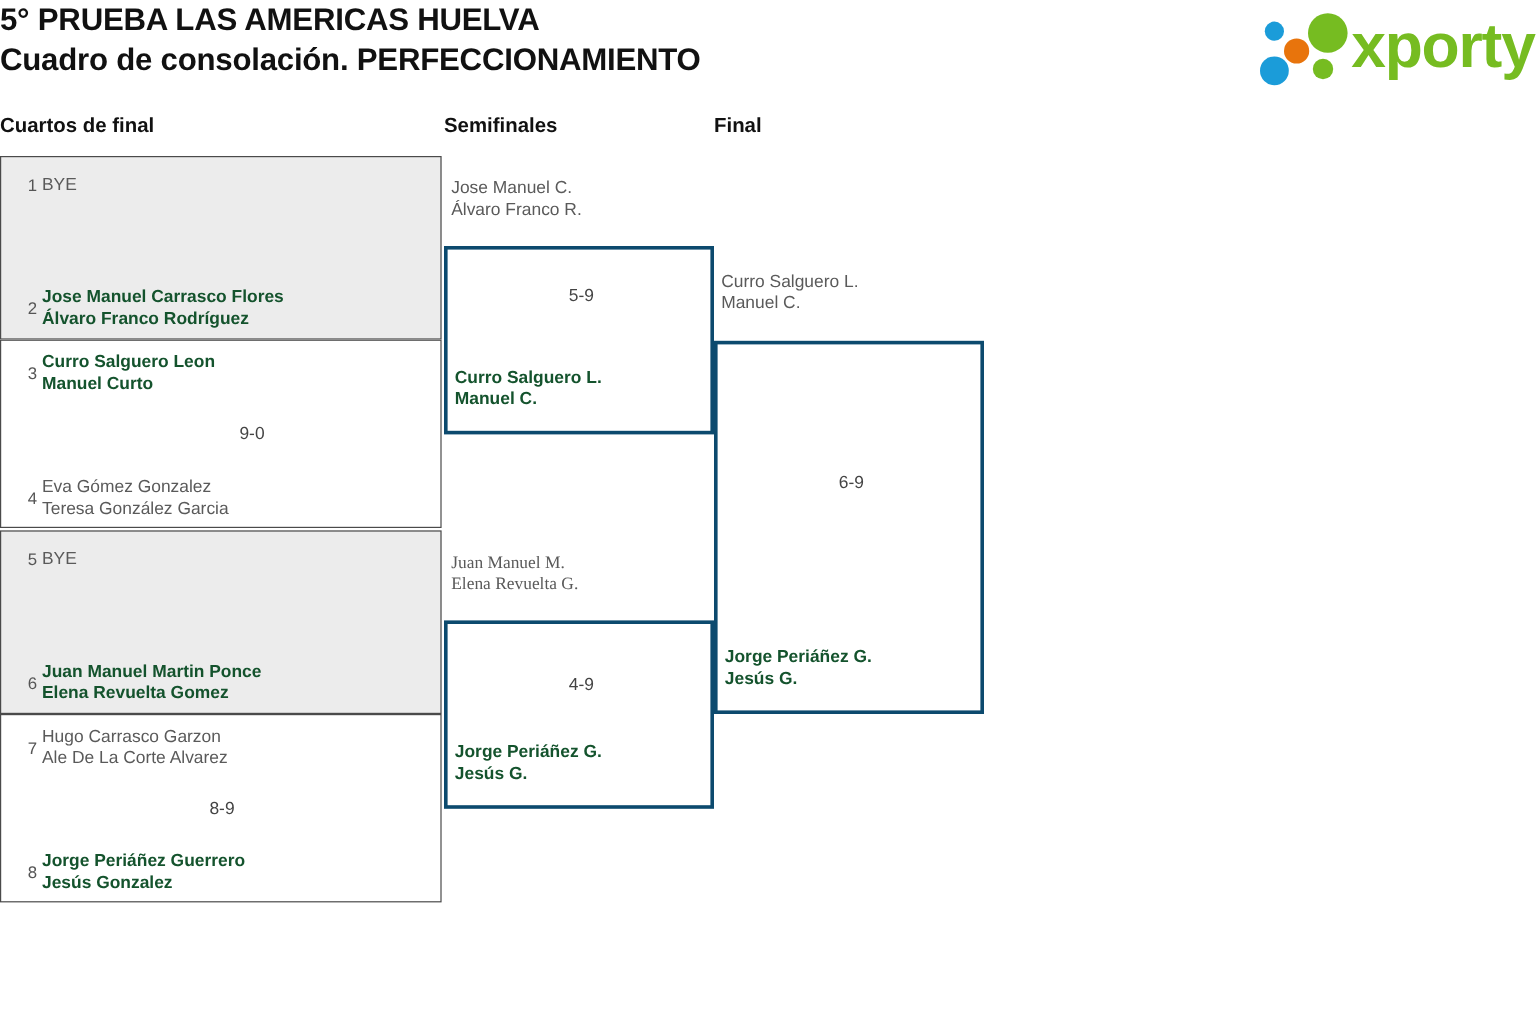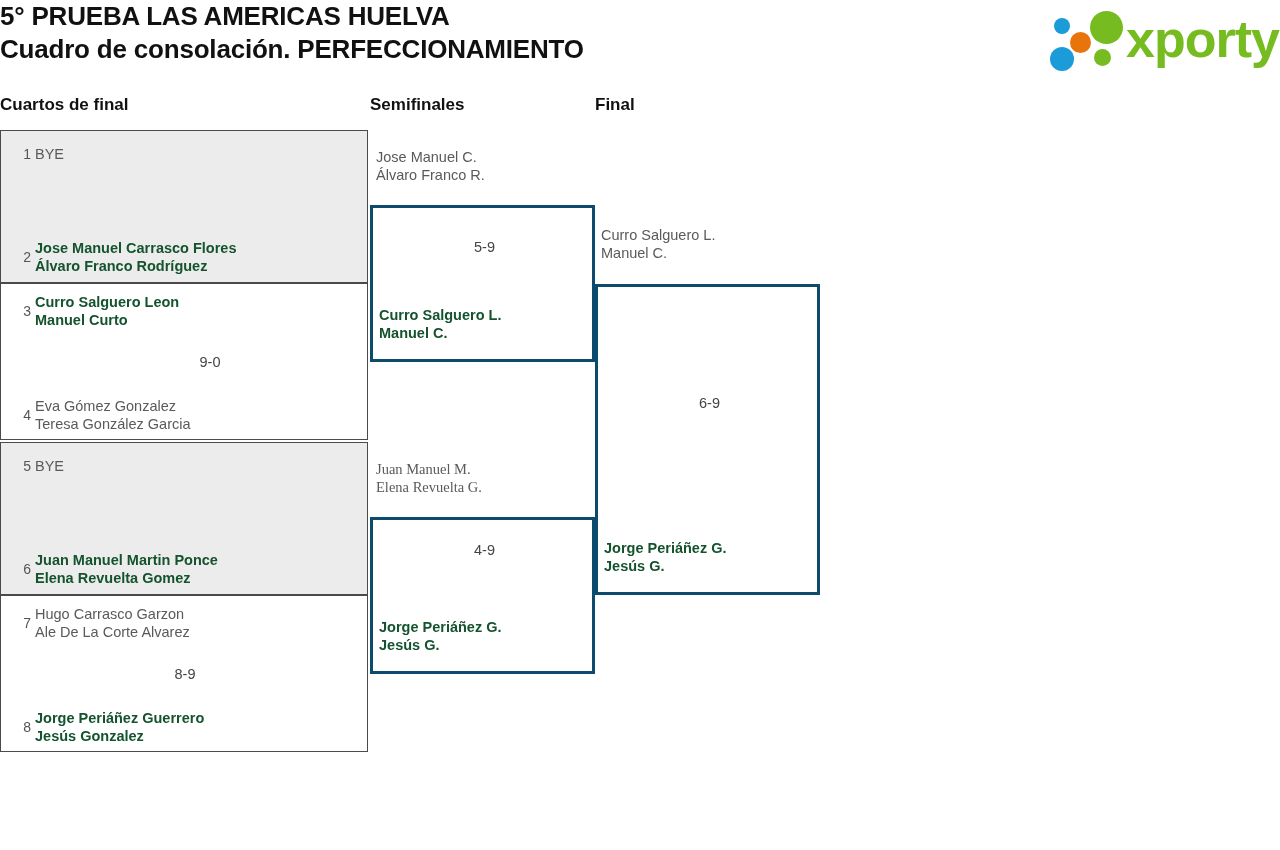--- a/index.html
+++ b/index.html
@@ -241,21 +241,21 @@
     </div>
   </div>
 
   <div class="entry loser noseed" style="left:376px; top:460px;">
     <span class="names" style="left:0px;font-family:Liberation Serif, serif;">
       <span class="nm">Juan Manuel M.</span>
       <span class="nm">Elena Revuelta G.</span>
     </span>
   </div>
   <div class="match-box" style="left:370px; top:517px; width:225px; height:157px;">
-    <div class="score" style="left:0px; top:22px; width:223px;text-align:center;">4-9</div>
+    <div class="score" style="left:0px; top:43px; width:223px;text-align:center;">4-9</div>
     <div class="entry winner noseed" style="left:6px; top:98px;">
       <span class="names" style="left:0px;">
         <span class="nm">Jorge Periáñez G.</span>
         <span class="nm">Jesús G.</span>
       </span>
     </div>
   </div>
 
   <div class="entry loser noseed" style="left:601px; top:226px;">
     <span class="names" style="left:0px;">

